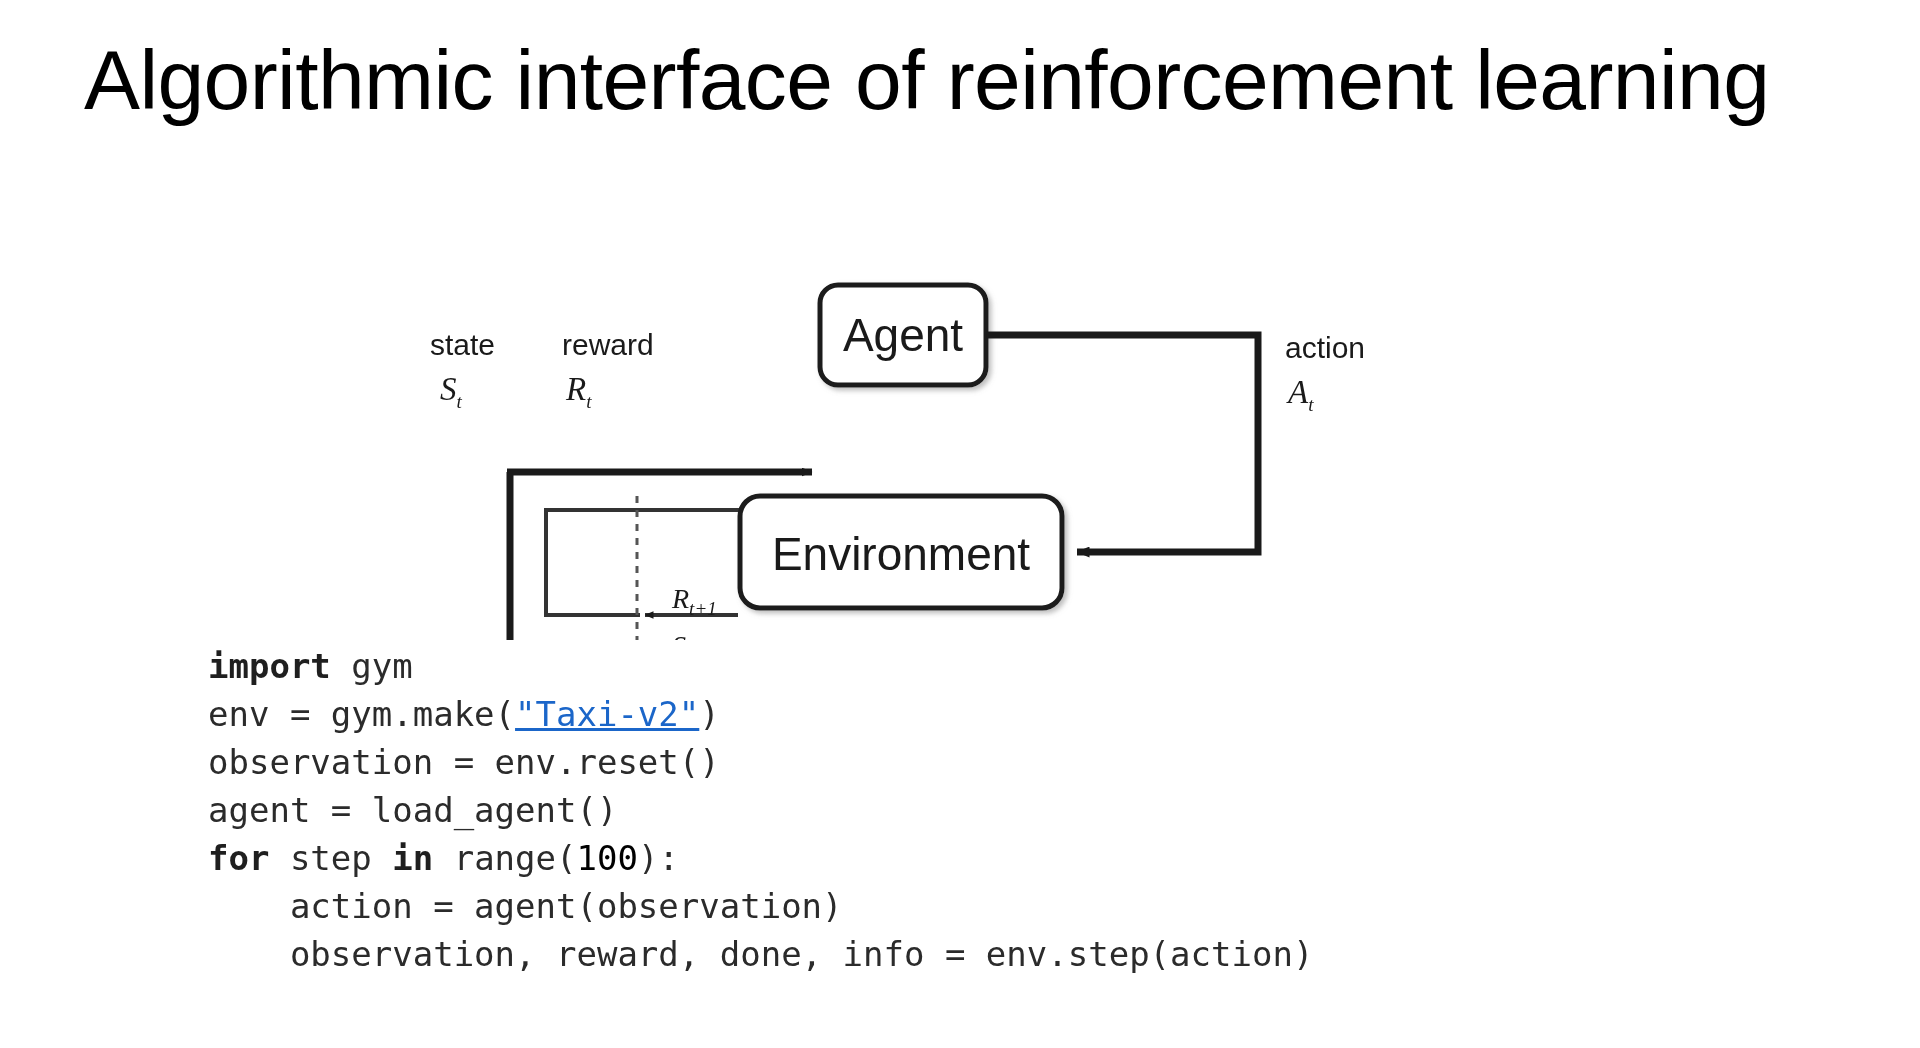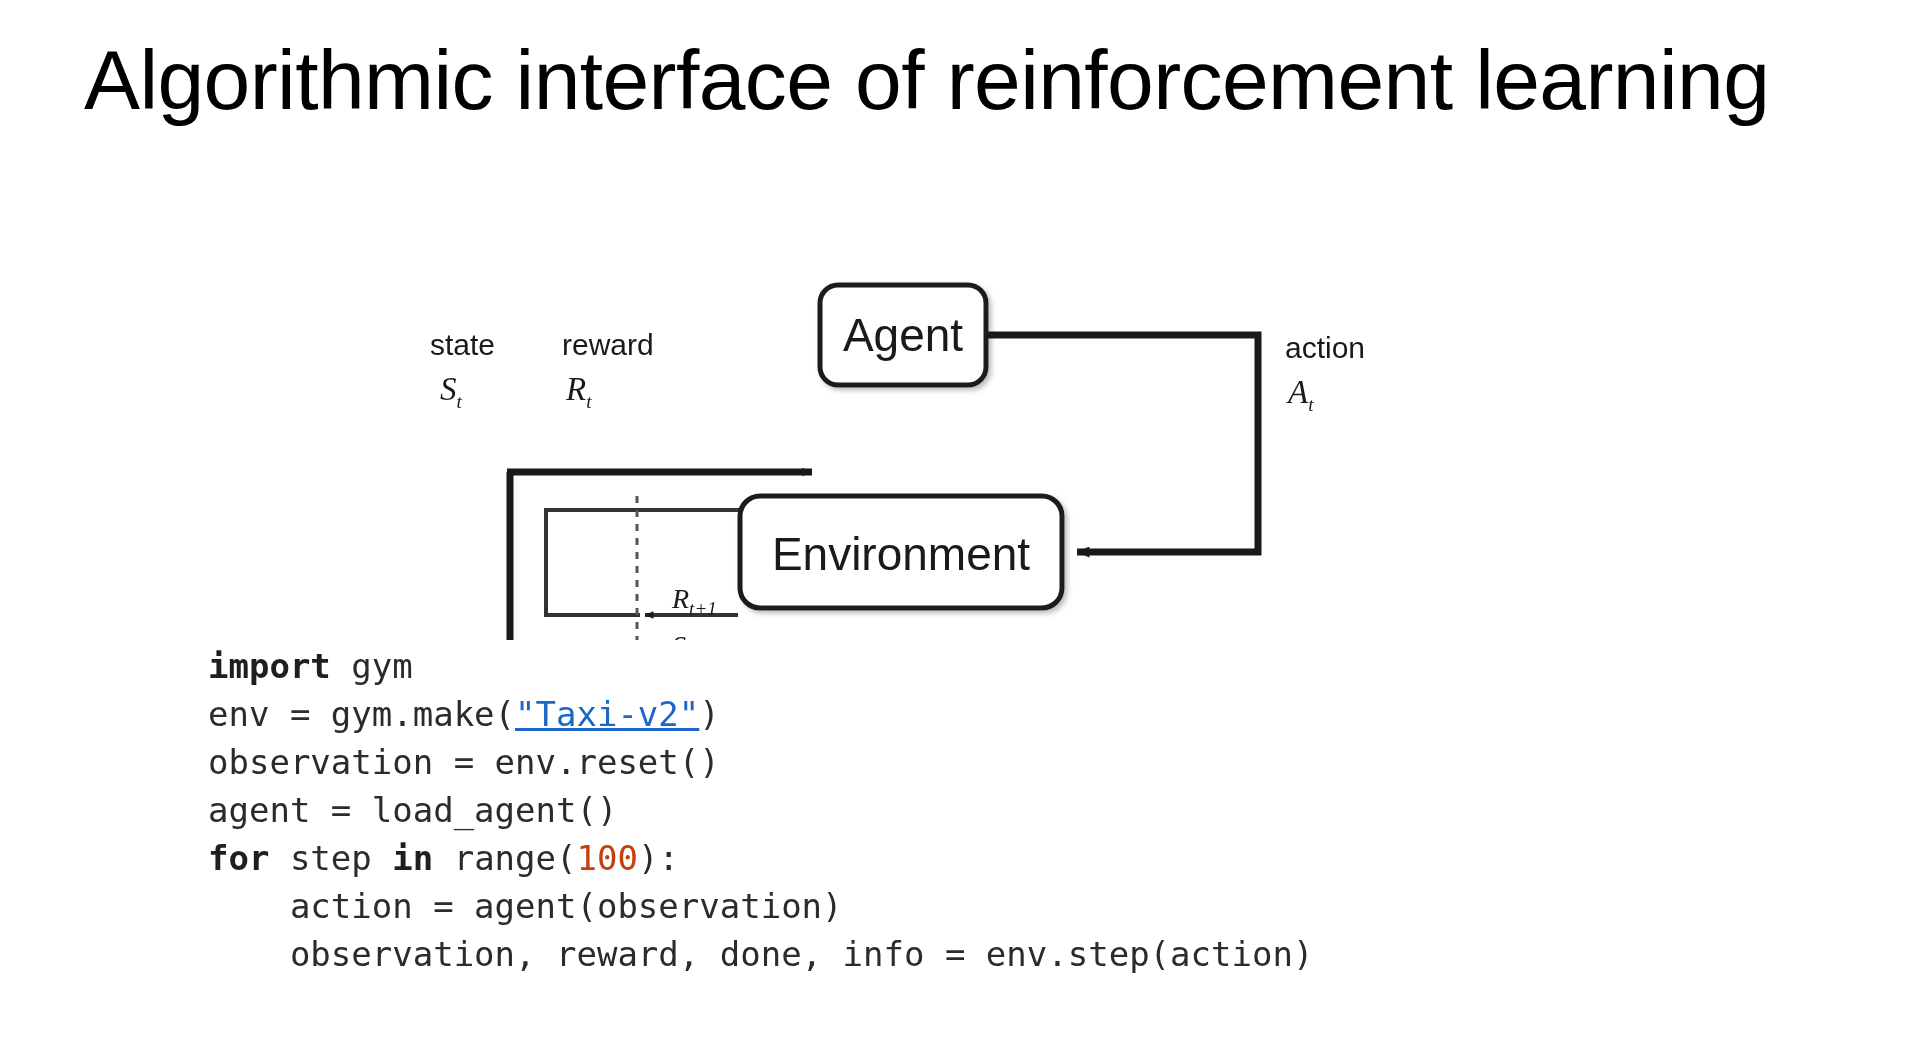--- a/index.html
+++ b/index.html
@@ -83,21 +83,21 @@
     white-space: pre;
   }
   .code-line {
     white-space: pre;
   }
   .tok-kw {
     font-weight: bold;
     color: #1f1f1f;
   }
   .tok-num {
-    color: #c2410c;
+    color: #000000;
   }
   .tok-link {
     color: #1b66c9;
     text-decoration: underline;
   }
 </style>
 </head>
 <body>
 
 <div id="slide">

